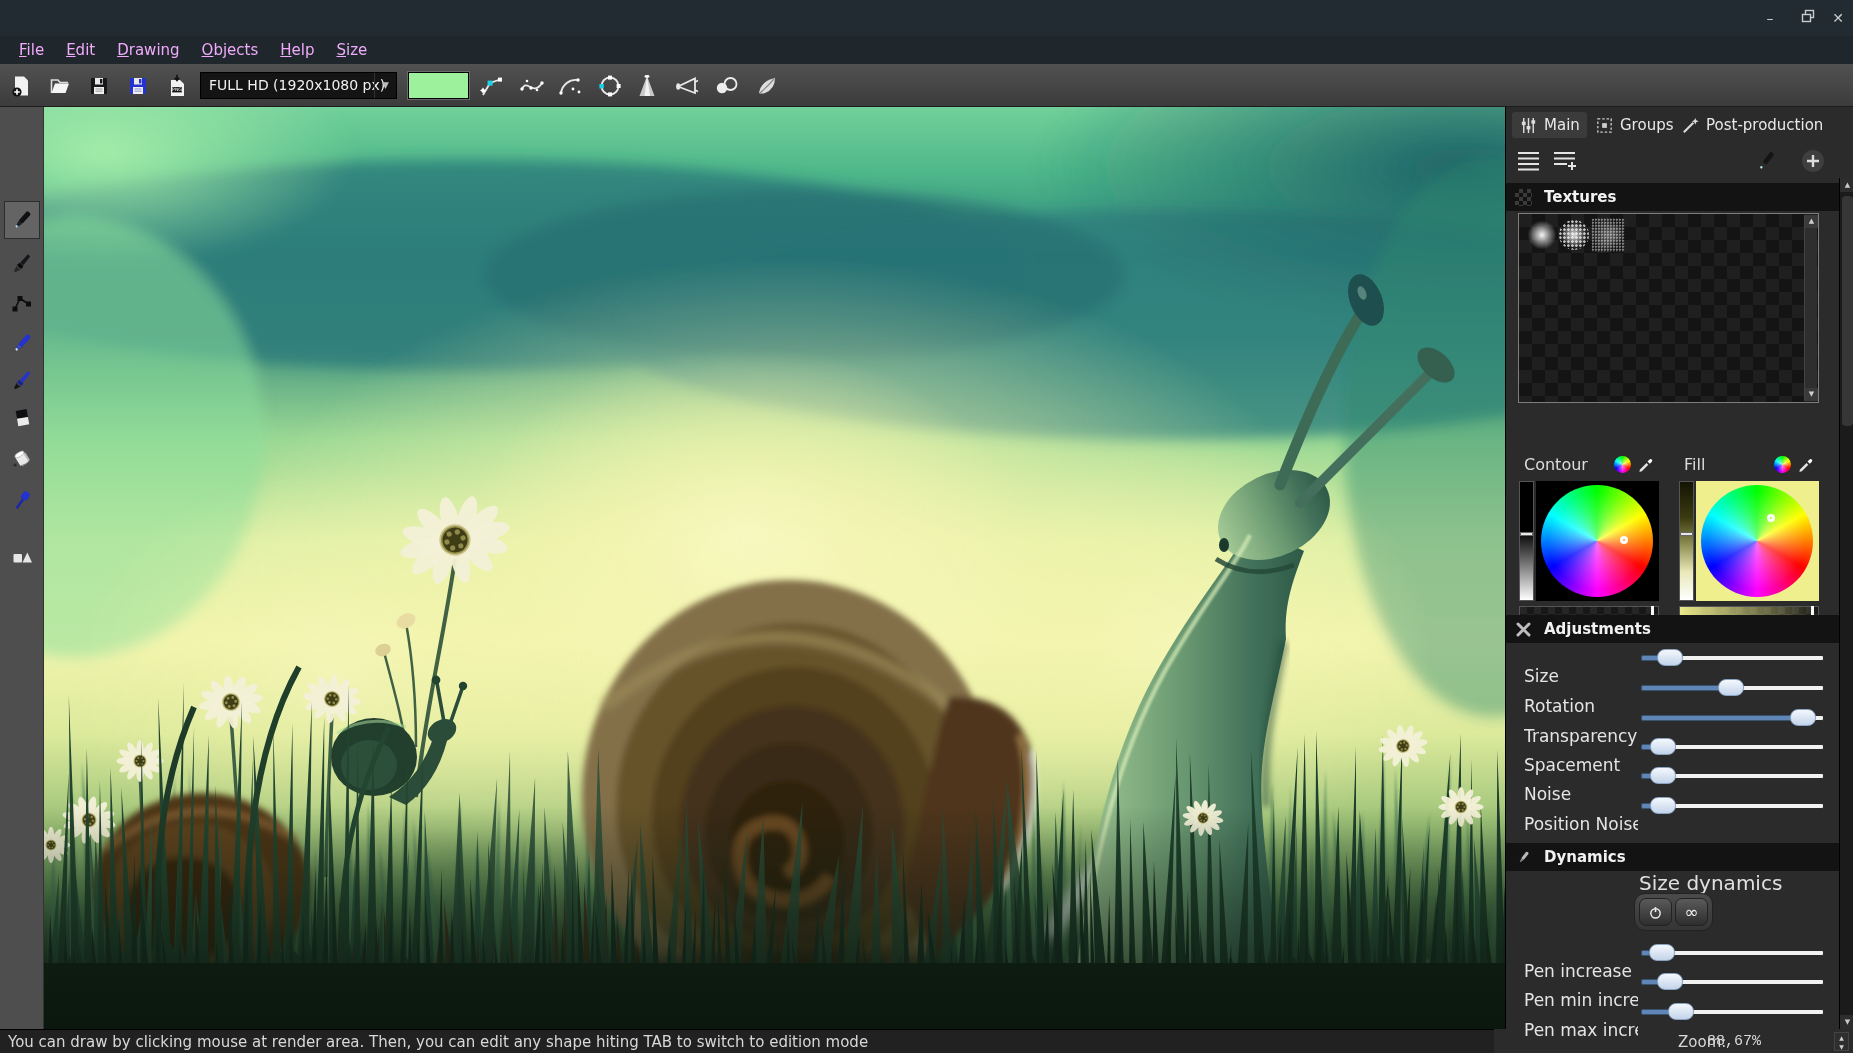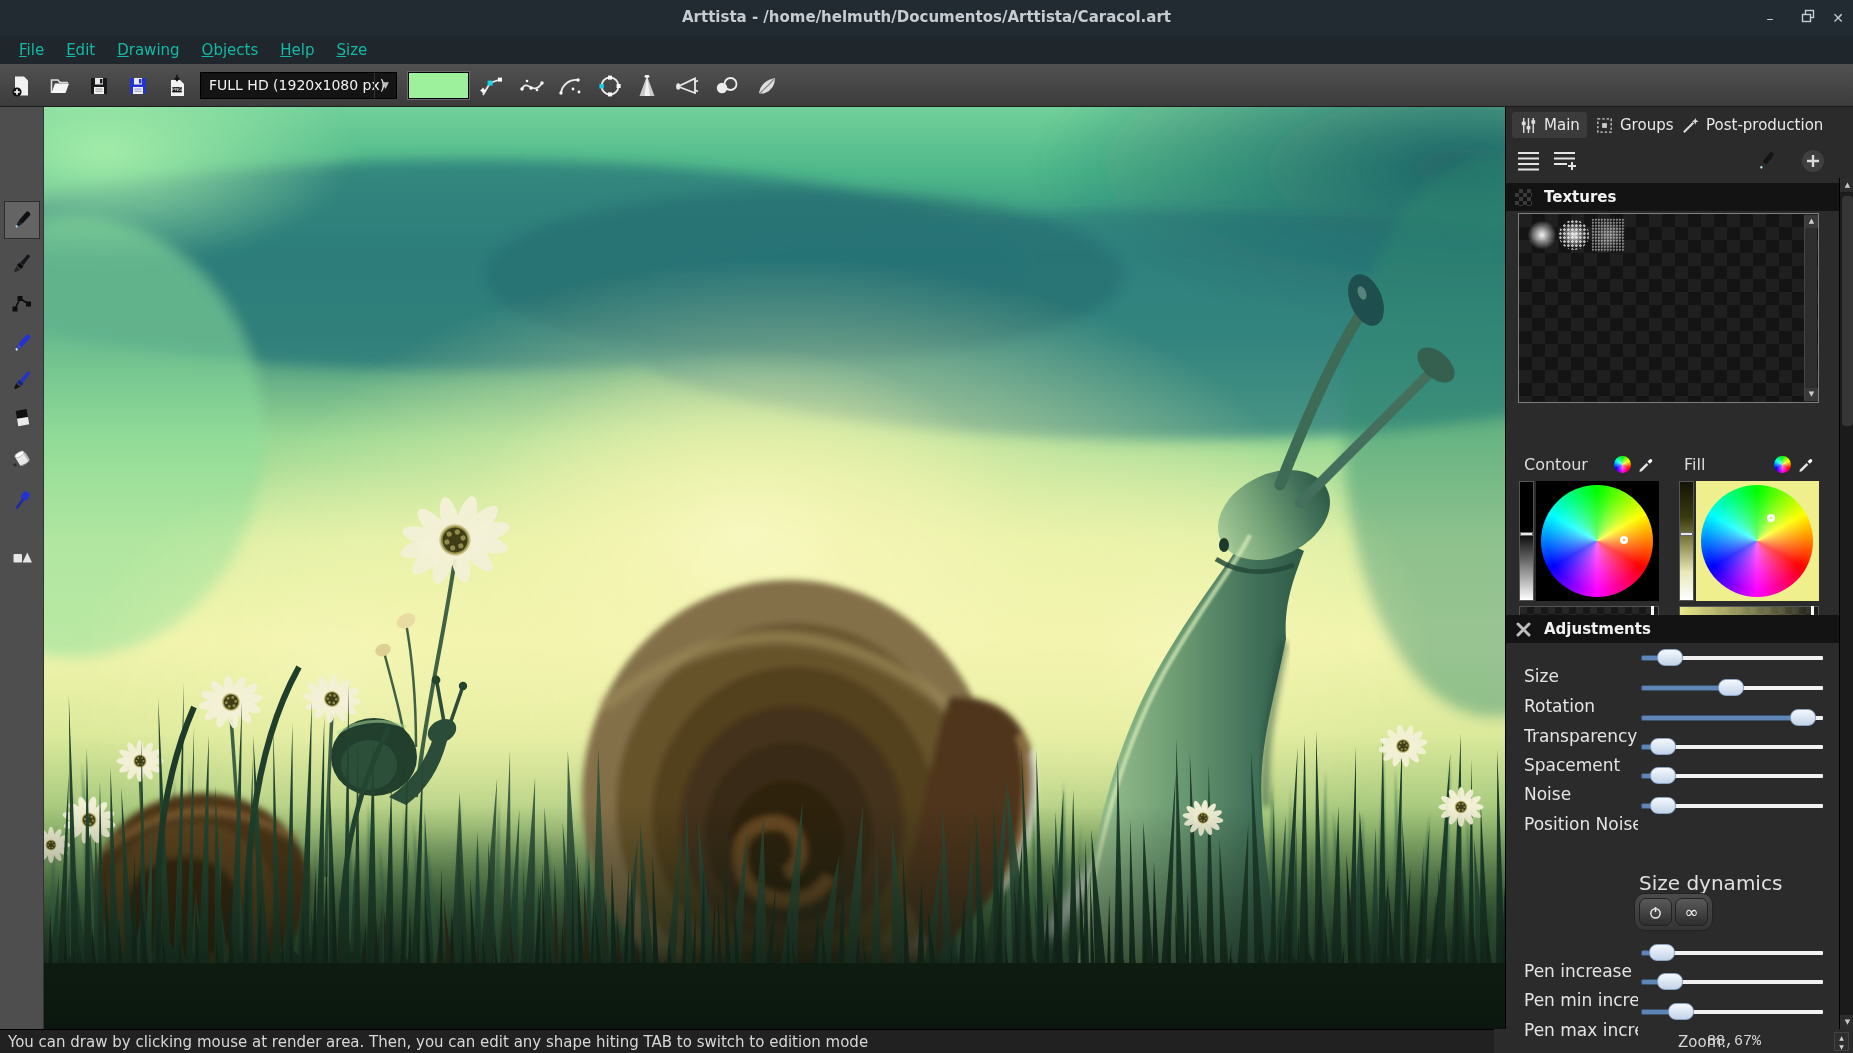--- a/index.html
+++ b/index.html
@@ -6,21 +6,21 @@
   *{box-sizing:border-box;font-family:"DejaVu Sans",sans-serif;}
   .window{position:relative;width:1853px;height:1053px;background:#2b2b2b;overflow:hidden;}
 
   
   .titlebar{position:absolute;left:0;top:0;width:1853px;height:36px;background:#222b31;}
   .title{position:absolute;left:0;right:0;top:8px;text-align:center;font-size:15px;font-weight:bold;color:#c7ccd0;}
   .winbtn{position:absolute;top:8px;width:20px;height:20px;color:#c7ccd0;text-align:center;line-height:20px;font-size:14px;}
 
   
   .menubar{position:absolute;left:0;top:36px;width:1853px;height:28px;background:#20272c;display:flex;align-items:center;padding-left:10px;gap:4px;}
-  .mi{display:inline-block;color:#14b8a6;font-size:15px;padding:2px 9px;}
+  .mi{display:inline-block;color:#f0abfc;font-size:15px;padding:2px 9px;}
   .mi::first-letter{text-decoration:underline;}
 
   
   .toolbar{position:absolute;left:0;top:64px;width:1853px;height:43px;background:linear-gradient(#515151,#3c3c3c);border-bottom:1px solid #1c1c1c;}
   .tbtn{position:absolute;top:8px;width:30px;height:28px;display:flex;align-items:center;justify-content:center;}
   .stool{position:absolute;top:7px;width:34px;height:30px;display:flex;align-items:center;justify-content:center;}
   .sizesel{position:absolute;left:200px;top:8px;width:197px;height:27px;background:#141414;border:1px solid #000;color:#f0f0f0;font-size:14px;line-height:25px;padding-left:8px;}
   .sizesel .arrow{position:absolute;right:0;top:0;width:22px;height:25px;border-left:1px solid #333;color:#bbb;font-size:9px;text-align:center;line-height:25px;}
   .swatch{position:absolute;left:408px;top:8px;width:61px;height:27px;border:1px solid #000;outline:1px solid #6a6a6a;}
 
@@ -73,21 +73,20 @@
   .statusbar .zl{position:absolute;left:1678px;top:3px;}
   .statusbar .zv{position:absolute;left:1707px;top:3px;font-family:Liberation Mono, monospace;}
   .spinner{position:absolute;left:1834px;top:2px;width:15px;height:19px;background:#2e2e2e;border:1px solid #444;color:#cfcfcf;font-size:6px;text-align:center;line-height:9px;}
 </style>
 </head>
 <body>
 
 <div class="window">
 
   <div class="titlebar">
-    <div class="title">Arttista - /home/helmuth/Documentos/Arttista/Caracol.art</div>
     <div class="winbtn" style="left:1760px">–</div>
     <div class="winbtn" style="left:1798px">
       <svg width="14" height="14" viewBox="0 0 14 14">
           <rect x="4.5" y="1.5" width="8" height="7" fill="none" stroke="#c7ccd0" stroke-width="1.4"></rect>
           <rect x="1.5" y="5.5" width="8" height="7" fill="#222b31" stroke="#c7ccd0" stroke-width="1.4"></rect>
         </svg>
     </div>
     <div class="winbtn" style="left:1828px">✕</div>
   </div>
 
@@ -823,20 +822,29 @@
       </div>
     <div class="srow" style="top:689px">
         <div class="slabel">Position Noise</div>
         <div class="slider">
           <div class="sl-track"></div>
           <div class="sl-fill" style="width: 6%;"></div>
           <div class="sl-handle" style="left: calc(6% - 1.6px);"></div>
         </div>
       </div>
 
+    <div class="sec-header" style="top:736px">
+      <svg width="17" height="17" viewBox="0 0 26 26">
+          <g transform="rotate(38 13 13)">
+            <rect x="10.8" y="2.5" width="4.8" height="13.5" rx="2" fill="#b9b9b9"></rect>
+            <path d="M10.8 16 L13.2 22.5 L15.6 16 Z" fill="#8a8a8a"></path>
+          </g>
+        </svg>
+      <span>Dynamics</span>
+    </div>
     <div class="clabel" style="left:133px;top:764px;font-size:20px;color:#e0e0e0">Size dynamics</div>
     <div class="toggle2" style="top:786px">
       <div class="tgbtn">
         <svg width="15" height="15" viewBox="0 0 18 18">
             <circle cx="9" cy="10" r="5.6" fill="none" stroke="#e8e8e8" stroke-width="1.8"></circle>
             <path d="M9 2.5 v6" stroke="#e8e8e8" stroke-width="1.9"></path>
           </svg>
       </div>
       <div class="tgbtn">
           <span style="font-size:17px;line-height:10px;">∞</span>

